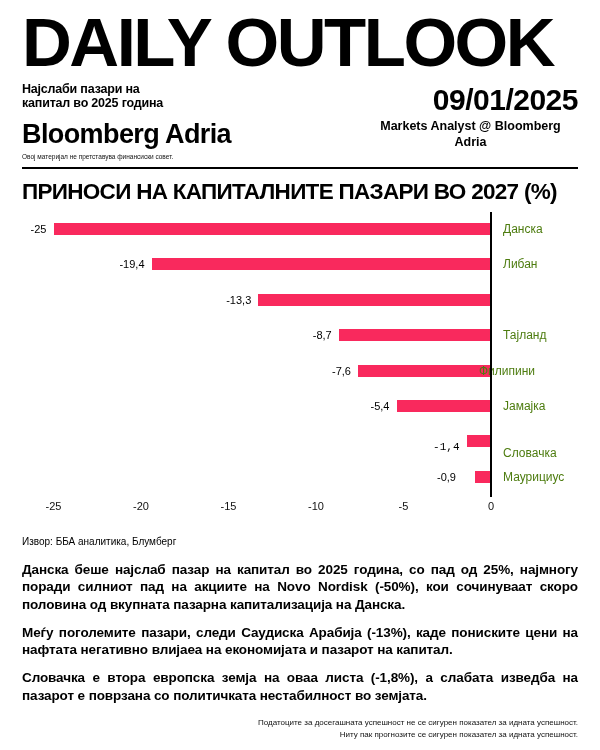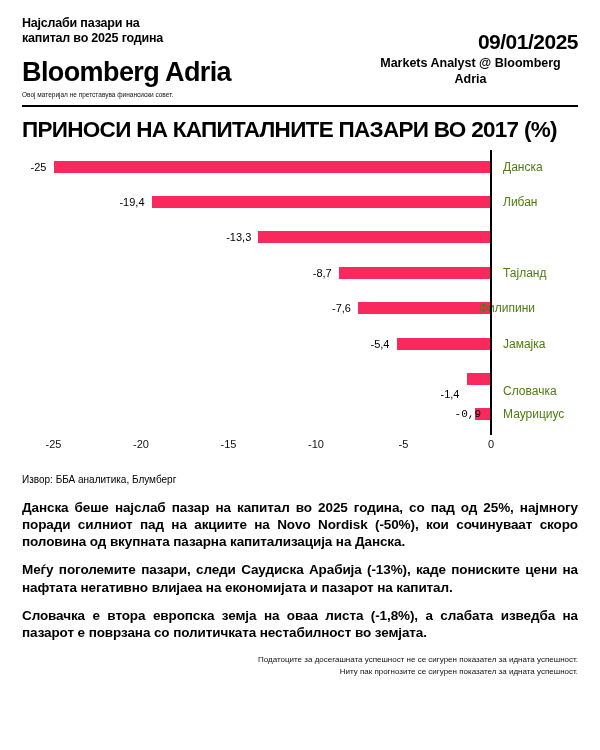--- a/index.html
+++ b/index.html
@@ -4,21 +4,21 @@
 <style>
   html,body{margin:0;padding:0;background:#ffffff;}
   .page{
     width:600px;height:750px;box-sizing:border-box;
     padding:10px 22px 0 22px;background:#fff;color:#000;
     font-family:"Liberation Sans",sans-serif;overflow:hidden;position:relative;
   }
   .masthead{font-size:69px;font-weight:900;letter-spacing:-2.5px;line-height:.95;margin:0;white-space:nowrap;}
   .subtitle-row{display:flex;justify-content:space-between;align-items:flex-start;margin-top:6px;}
   .subtitle{font-weight:bold;font-size:12.5px;line-height:1.18;white-space:pre-line;letter-spacing:-0.2px;}
-  .date{font-size:21px;font-weight:bold;letter-spacing:-0.5px;margin-top:14px;}
+  .date{font-size:30px;font-weight:bold;letter-spacing:-0.5px;margin-top:1px;}
   .logo-row{display:flex;justify-content:space-between;align-items:flex-end;margin-top:1px;}
   .brand{font-size:27px;font-weight:600;letter-spacing:-0.6px;}
   .author-block{width:215px;font-size:12.5px;font-weight:bold;line-height:1.3;}
   .author-top{display:flex;justify-content:space-between;}
   .author-role{text-align:center;}
   .tiny-disclaimer{font-size:6.5px;margin-top:3px;color:#111;}
   .rule{border:none;border-top:2.5px solid #000;margin:7px 0 0 0;}
   .chart-title{font-size:22.5px;font-weight:900;letter-spacing:-0.7px;margin:10px 0 0 0;white-space:nowrap;}
   .chart{position:relative;height:300px;margin-top:7px;}
   .bar{position:absolute;height:12px;}
@@ -29,63 +29,64 @@
   .source{font-size:10px;margin-top:24px;color:#000;}
   .body-text p{font-size:13.5px;font-weight:bold;text-align:justify;line-height:1.28;margin:11px 0 0 0;letter-spacing:-0.1px;}
   .body-text p:first-child{margin-top:14px;}
   .footer{margin-top:13px;text-align:right;font-size:8px;line-height:1.5;color:#111;}
 </style>
 </head>
 <body>
 
 <div class="page">
 
+  <h1 class="masthead">DAILY OUTLOOK</h1>
 
   <div class="subtitle-row">
     <div class="subtitle">Најслаби пазари на
 капитал во 2025 година</div>
     <div class="date">09/01/2025</div>
   </div>
 
   <div class="logo-row">
     <div class="brand">Bloomberg Adria</div>
     <div class="author-block">
       <div class="author-role">Markets Analyst @ Bloomberg Adria</div>
     </div>
   </div>
 
   <div class="tiny-disclaimer">Овој материјал не претставува финансиски совет.</div>
 
   <hr class="rule">
 
-  <h2 class="chart-title">ПРИНОСИ НА КАПИТАЛНИТЕ ПАЗАРИ ВО 2017 (%)</h2>
+  <h2 class="chart-title">ПРИНОСИ НА КАПИТАЛНИТЕ ПАЗАРИ ВО 2027 (%)</h2>
 
   <div class="chart" id="chart">
       <div class="bar" style="left: 31.5px; top: 11px; width: 437.5px; background: rgb(249, 41, 93);"></div>
       <div class="val-label" style="right: 531.5px; top: 17px;">-25</div>
       <div class="cat-label" style="left: 481px; top: 17px;">Данска</div>
       <div class="bar" style="left: 129.5px; top: 46.4px; width: 339.5px; background: rgb(249, 41, 93);"></div>
       <div class="val-label" style="right: 433.5px; top: 52.4px;">-19,4</div>
       <div class="cat-label" style="left: 481px; top: 52.4px;">Либан</div>
       <div class="bar" style="left: 236.25px; top: 81.8px; width: 232.75px; background: rgb(249, 41, 93);"></div>
       <div class="val-label" style="right: 326.75px; top: 87.8px;">-13,3</div>
       <div class="bar" style="left: 316.75px; top: 117.2px; width: 152.25px; background: rgb(249, 41, 93);"></div>
       <div class="val-label" style="right: 246.25px; top: 123.2px;">-8,7</div>
       <div class="cat-label" style="left: 481px; top: 123.2px;">Тајланд</div>
       <div class="bar" style="left: 336px; top: 152.6px; width: 133px; background: rgb(249, 41, 93);"></div>
       <div class="val-label" style="right: 227px; top: 158.6px;">-7,6</div>
       <div class="cat-label" style="left: 457px; top: 158.6px;">Филипини</div>
       <div class="bar" style="left: 374.5px; top: 188px; width: 94.5px; background: rgb(249, 41, 93);"></div>
       <div class="val-label" style="right: 188.5px; top: 194px;">-5,4</div>
       <div class="cat-label" style="left: 481px; top: 194px;">Јамајка</div>
       <div class="bar" style="left: 444.5px; top: 223.4px; width: 24.5px; background: rgb(249, 41, 93);"></div>
-      <div class="val-label" style="right: 118.5px; top: 244px;">-1,4</div>
+      <div class="val-label" style="right: 118.5px; top: 235px; font-family: Liberation Mono, monospace;">-1,4</div>
       <div class="cat-label" style="left: 481px; top: 229.4px; margin-top: 12px;">Словачка</div>
       <div class="bar" style="left: 453.25px; top: 258.8px; width: 15.75px; background: rgb(249, 41, 93);"></div>
-      <div class="val-label" style="right: 97px; top: 264.8px; font-family: Liberation Mono, monospace;">-0,9</div>
+      <div class="val-label" style="right: 122px; top: 264.8px;">-0,9</div>
       <div class="cat-label" style="left: 481px; top: 264.8px;">Маурициус</div>
       <div class="axis-line" style="left: 468px;"></div>
       <div class="tick-label" style="left: 31.5px;">-25</div>
       <div class="tick-label" style="left: 119px;">-20</div>
       <div class="tick-label" style="left: 206.5px;">-15</div>
       <div class="tick-label" style="left: 294px;">-10</div>
       <div class="tick-label" style="left: 381.5px;">-5</div>
       <div class="tick-label" style="left: 469px;">0</div>
     </div>
 

